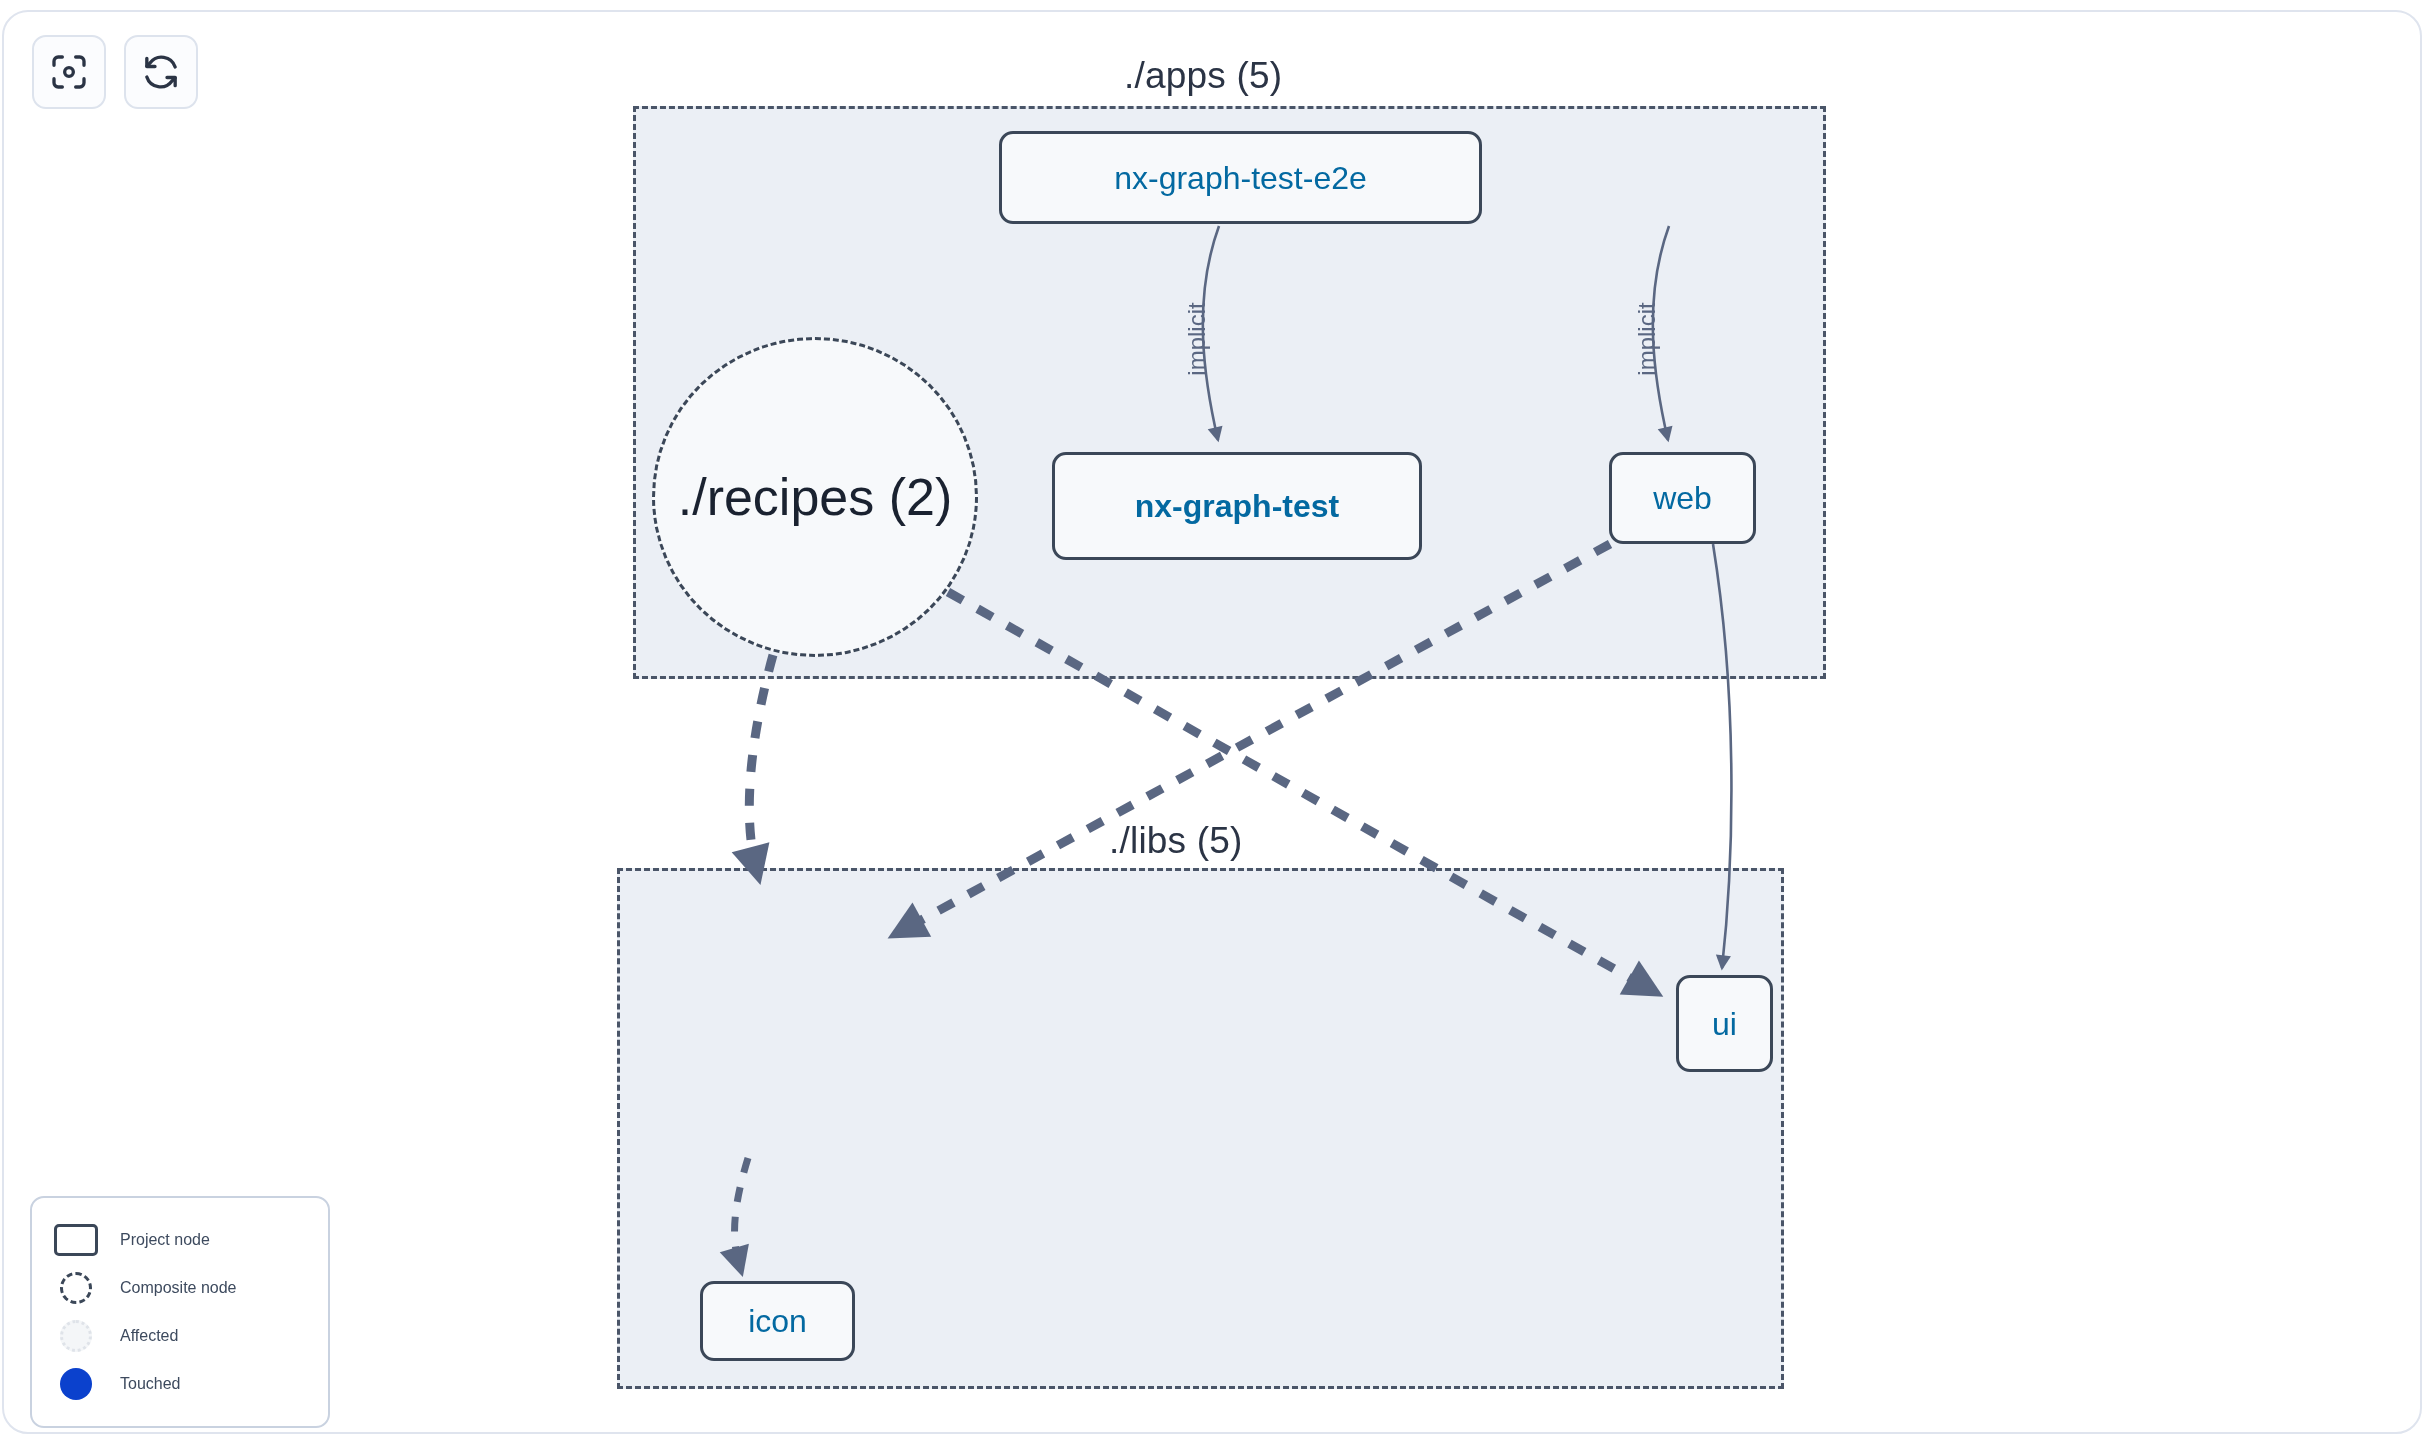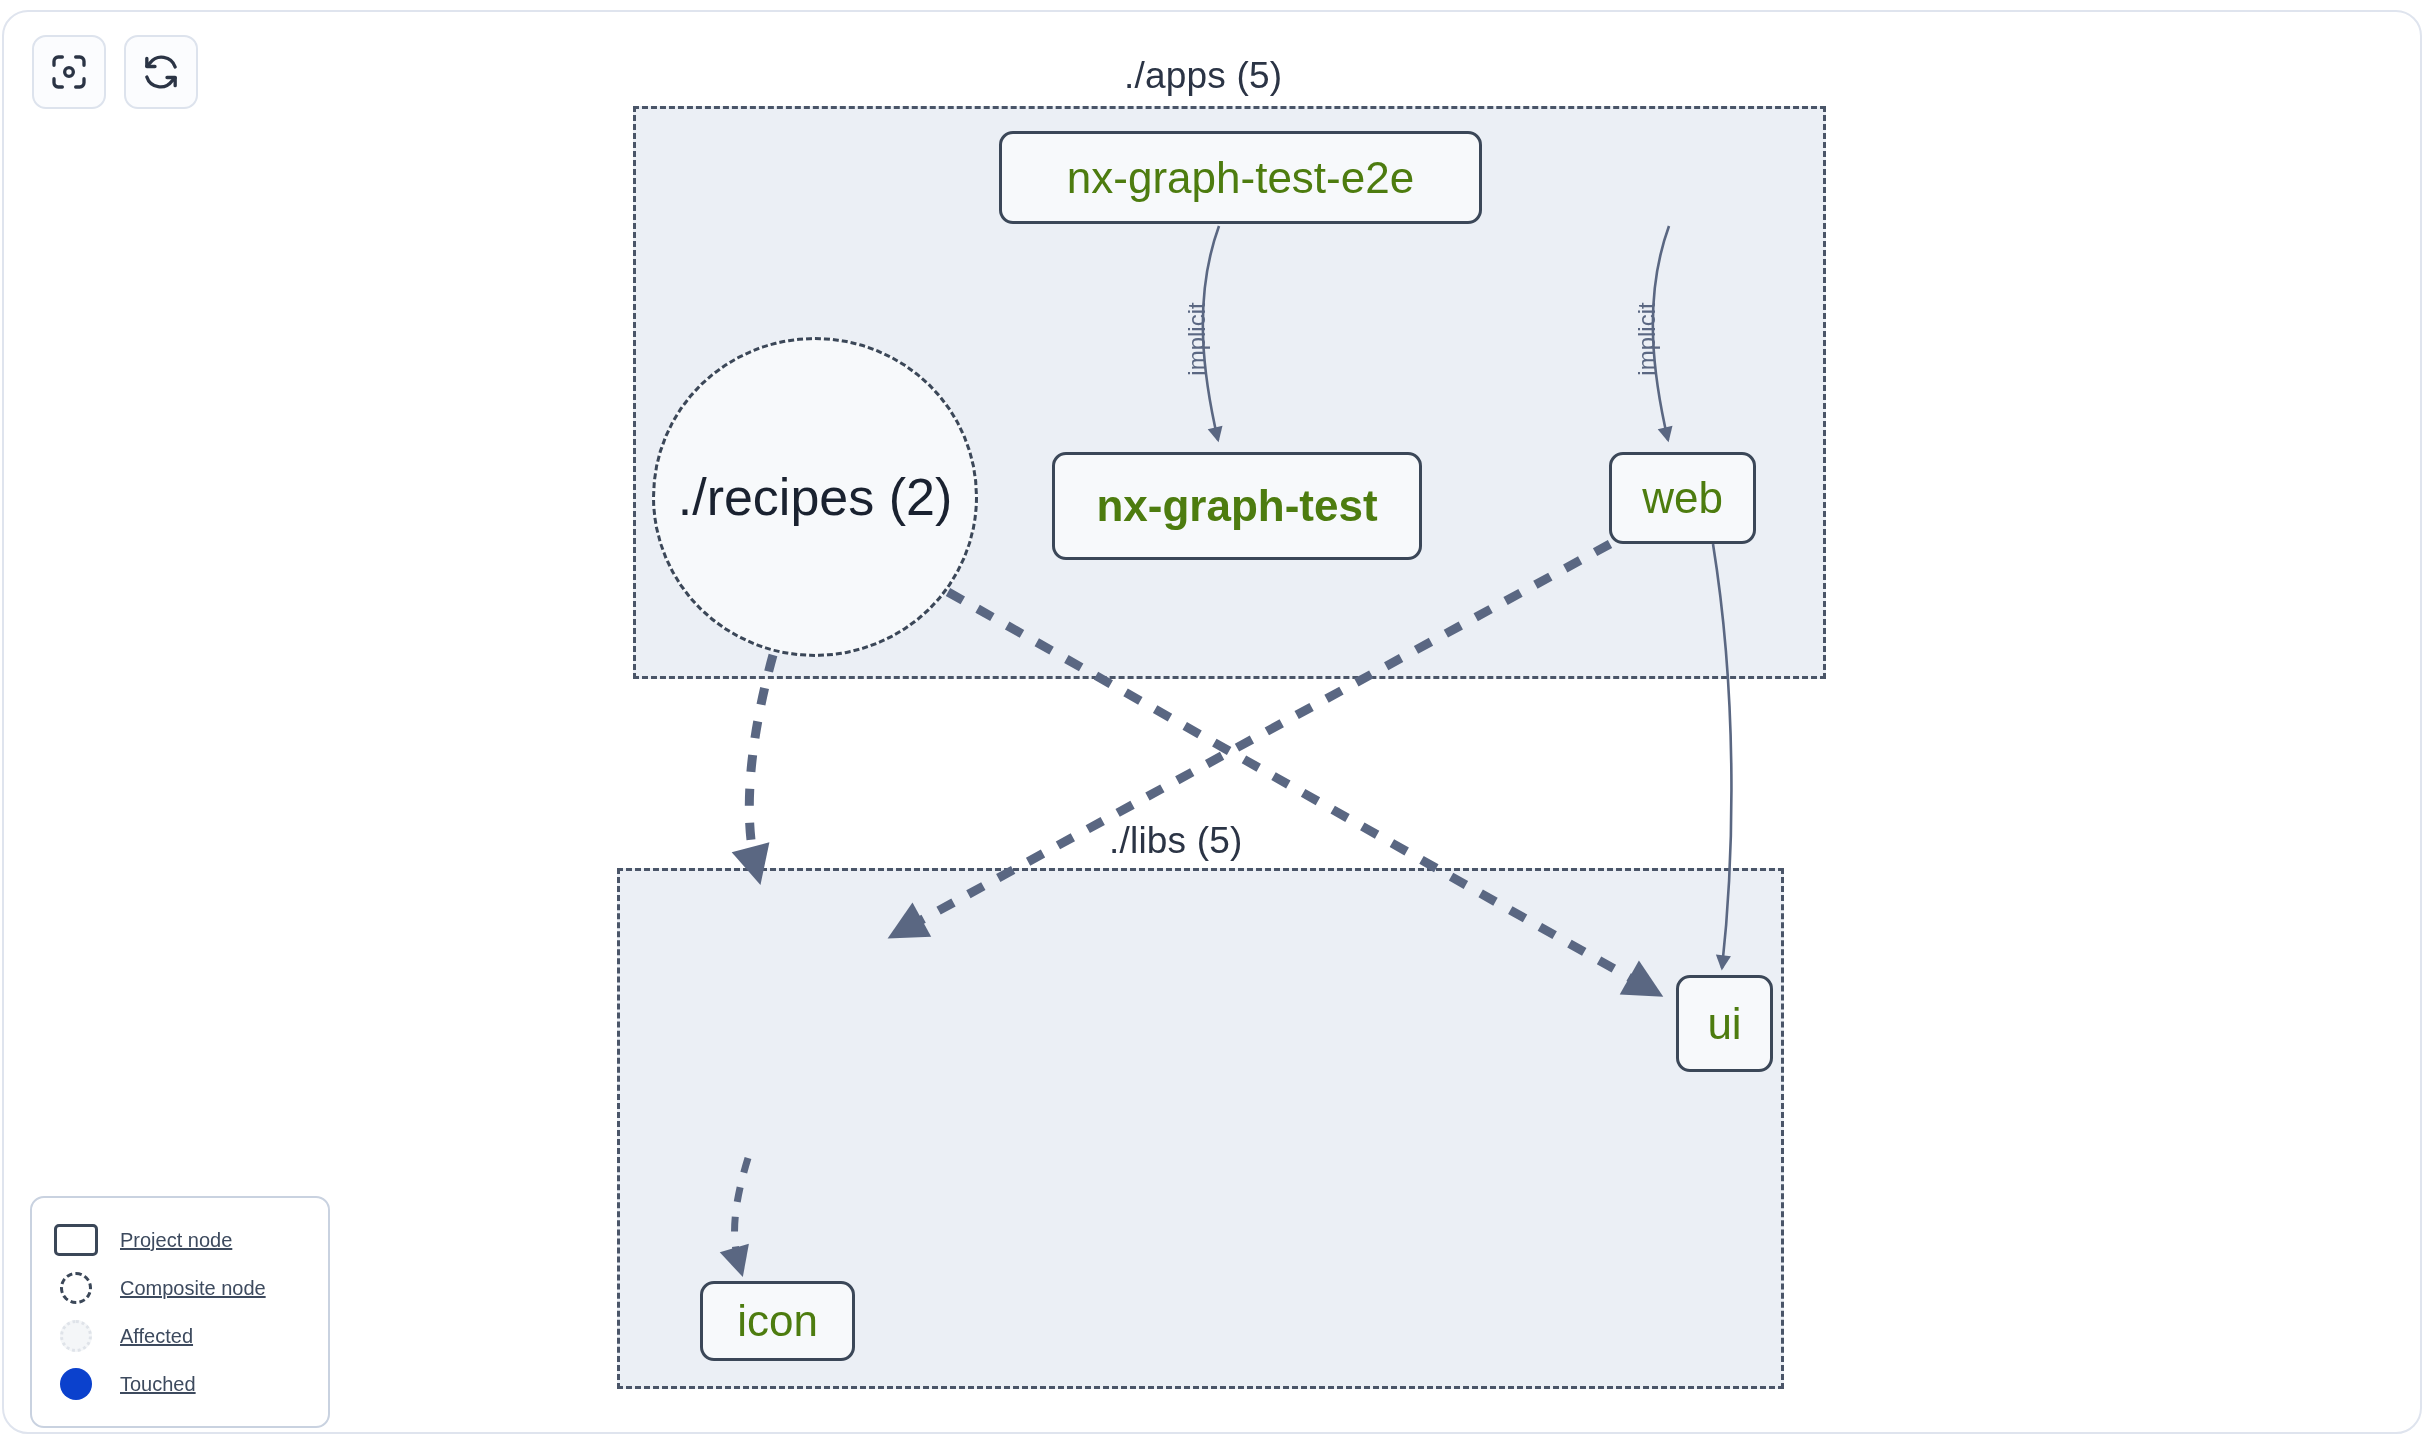--- a/index.html
+++ b/index.html
@@ -83,22 +83,22 @@
     background: #f7f9fb;
     border: 3px solid #3b4758;
     border-radius: 14px;
     display: flex;
     align-items: center;
     justify-content: center;
     z-index: 22;
     cursor: pointer;
   }
   .node-rect span {
-    font-size: 44px;
-    color: #4d7c0f;
+    font-size: 32px;
+    color: #0369a1;
     white-space: nowrap;
     line-height: 1;
   }
 
   
   .node-circle {
     position: absolute;
     background: #f7f9fb;
     border: 3px dashed #3b4758;
     border-radius: 50%;
@@ -166,24 +166,23 @@
     border: 3px dotted #dfe3e9;
     border-radius: 50%;
     background: #f4f6f8;
   }
   .sw-touched {
     width: 32px; height: 32px;
     border-radius: 50%;
     background: #0b41cd;
   }
   .legend-text {
-    font-size: 20px;
+    font-size: 16px;
     color: #3d4a5e;
     white-space: nowrap;
-    text-decoration: underline;
   }
 </style>
 </head>
 <body>
 
 <div id="app">
   <div id="card"></div>
 
   <div id="toolbar">
     <button class="tool-btn">

